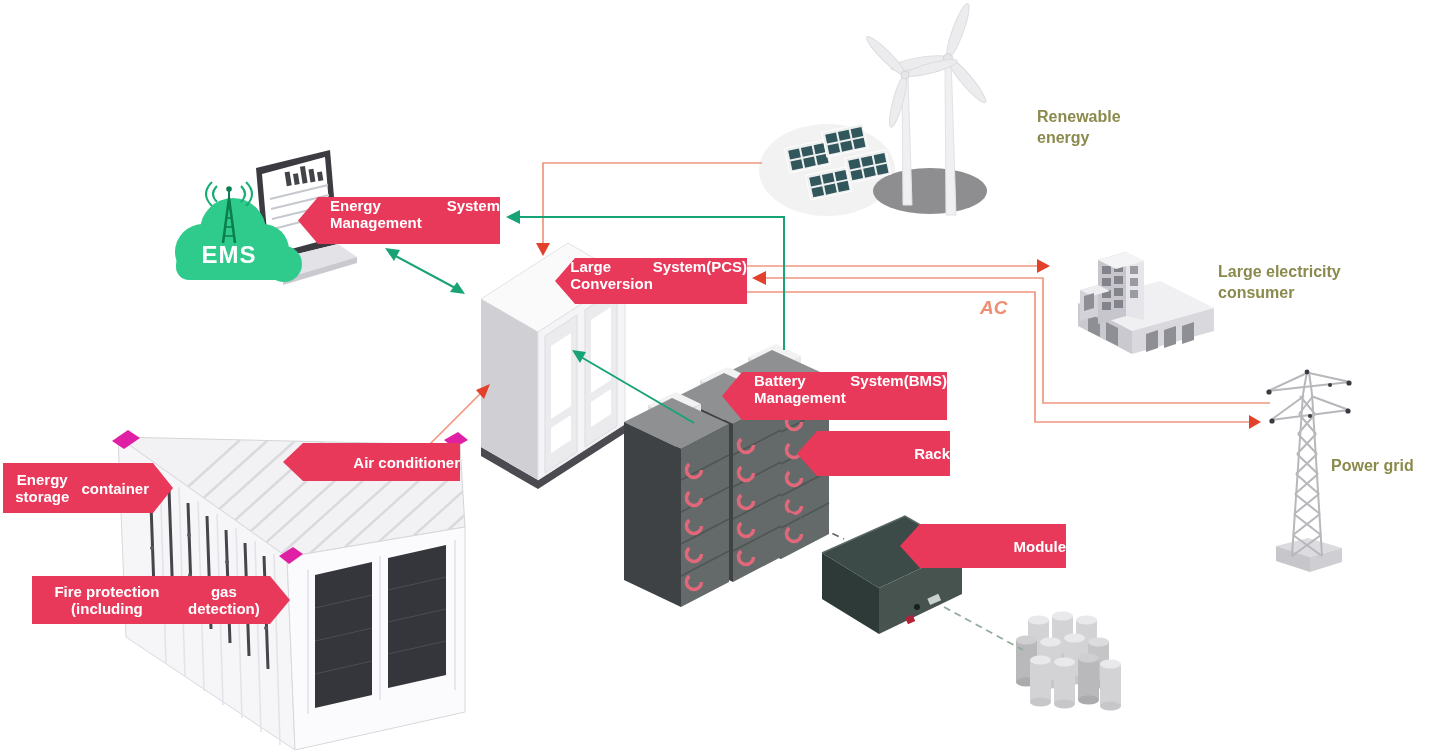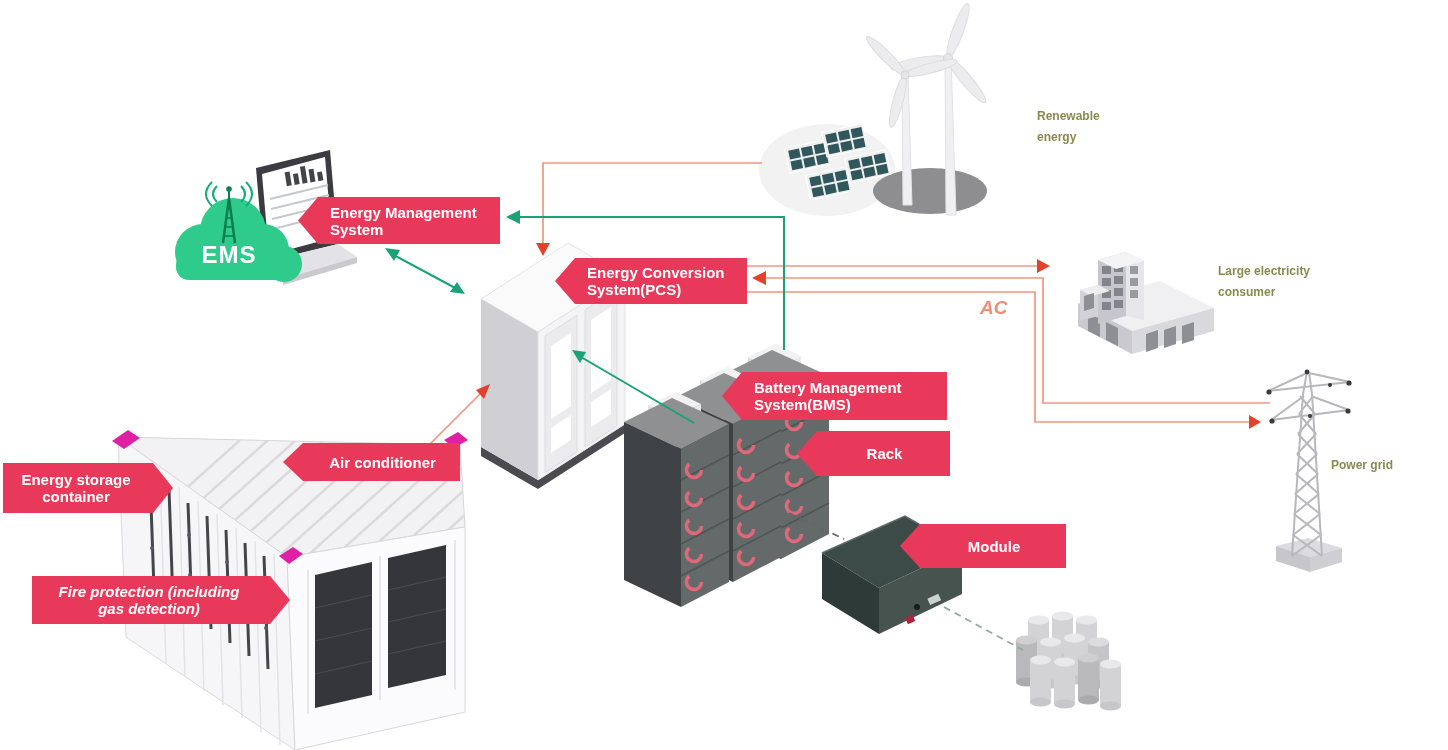--- a/index.html
+++ b/index.html
@@ -1,28 +1,28 @@
 <!DOCTYPE html>
 <html style="--banner-red: #e8395b; --label-olive: #8b8a4d; --line-salmon: #f0977f; --arrow-red: #e2412c; --link-green: #18a377; --cloud-green: #2fcb8d; --antenna-green: #0b7e4e; --corner-magenta: #e020a4; --ac-salmon: #ed8f73; --module-dark: #3d4b48; --rack-gray: #666c6c;"><head>
 <meta charset="utf-8">
 <style>
   html,body{margin:0;padding:0;background:#fff;}
   .canvas{position:relative;width:1448px;height:750px;background:#ffffff;overflow:hidden;
           font-family:"Liberation Sans",sans-serif;}
   .layer{position:absolute;left:0;top:0;}
   
   .banner{position:absolute;background:var(--banner-red,#e8395b);color:#fff;font-weight:bold;
-          font-size:15px;line-height:17px;display:flex;flex-direction:column;justify-content:center;
+          font-size:15px;line-height:17px;display:flex;flex-direction:row;justify-content:flex-end;
           box-sizing:border-box;z-index:30;}
   .tip-left{clip-path:polygon(0 50%,20px 0,100% 0,100% 100%,20px 100%);padding-left:32px;}
   .tip-right{clip-path:polygon(0 0,calc(100% - 20px) 0,100% 50%,calc(100% - 20px) 100%,0 100%);
              padding-right:24px;align-items:center;text-align:center;}
   .centered{align-items:center;text-align:center;padding-left:22px;}
   
-  .olive{position:absolute;color:var(--label-olive,#8b8a4d);font-weight:bold;font-size:12px;
+  .olive{position:absolute;color:var(--label-olive,#8b8a4d);font-weight:bold;font-size:16px;
          line-height:21px;z-index:25;}
   .ac-label{position:absolute;color:var(--ac-salmon,#ed8f73);font-weight:bold;font-size:19px;z-index:25;font-style:italic;}
 </style>
 </head>
 <body>
 
 <div class="canvas">
 
   <svg class="layer" width="1448" height="750" viewBox="0 0 1448 750">
     <defs>
@@ -428,21 +428,21 @@
       </g>
     </g>
   </svg>
 
   <div class="banner tip-left" style="left:298px;top:197px;width:202px;height:47px;">
     <span>Energy Management</span>
     <span>System</span>
   </div>
 
   <div class="banner tip-left" style="left:555px;top:258px;width:192px;height:46px;">
-    <span>Energy Conversion</span>
+    <span>Large Conversion</span>
     <span>System(PCS)</span>
   </div>
 
   <div class="banner tip-left" style="left:722px;top:372px;width:225px;height:48px;">
     <span>Battery Management</span>
     <span>System(BMS)</span>
   </div>
 
   <div class="banner tip-left centered" style="left:900px;top:524px;width:166px;height:44px;">
     <span>Module</span>
@@ -455,21 +455,21 @@
 
   <div class="banner tip-left centered" style="left:283px;top:443px;width:177px;height:38px;">
     <span>Air conditioner</span>
   </div>
 
   <div class="banner tip-right" style="left:3px;top:463px;width:170px;height:50px;">
     <span>Energy storage</span>
     <span>container</span>
   </div>
 
-  <div class="banner tip-right" style="left:32px;top:576px;width:258px;height:48px;font-style:italic;">
+  <div class="banner tip-right" style="left:32px;top:576px;width:258px;height:48px;">
     <span>Fire protection (including</span>
     <span>gas detection)</span>
   </div>
 
   <div class="olive" style="left:1037px;top:106px;">
     <div>Renewable</div>
     <div>energy</div>
   </div>
 
   <div class="olive" style="left:1218px;top:261px;">

